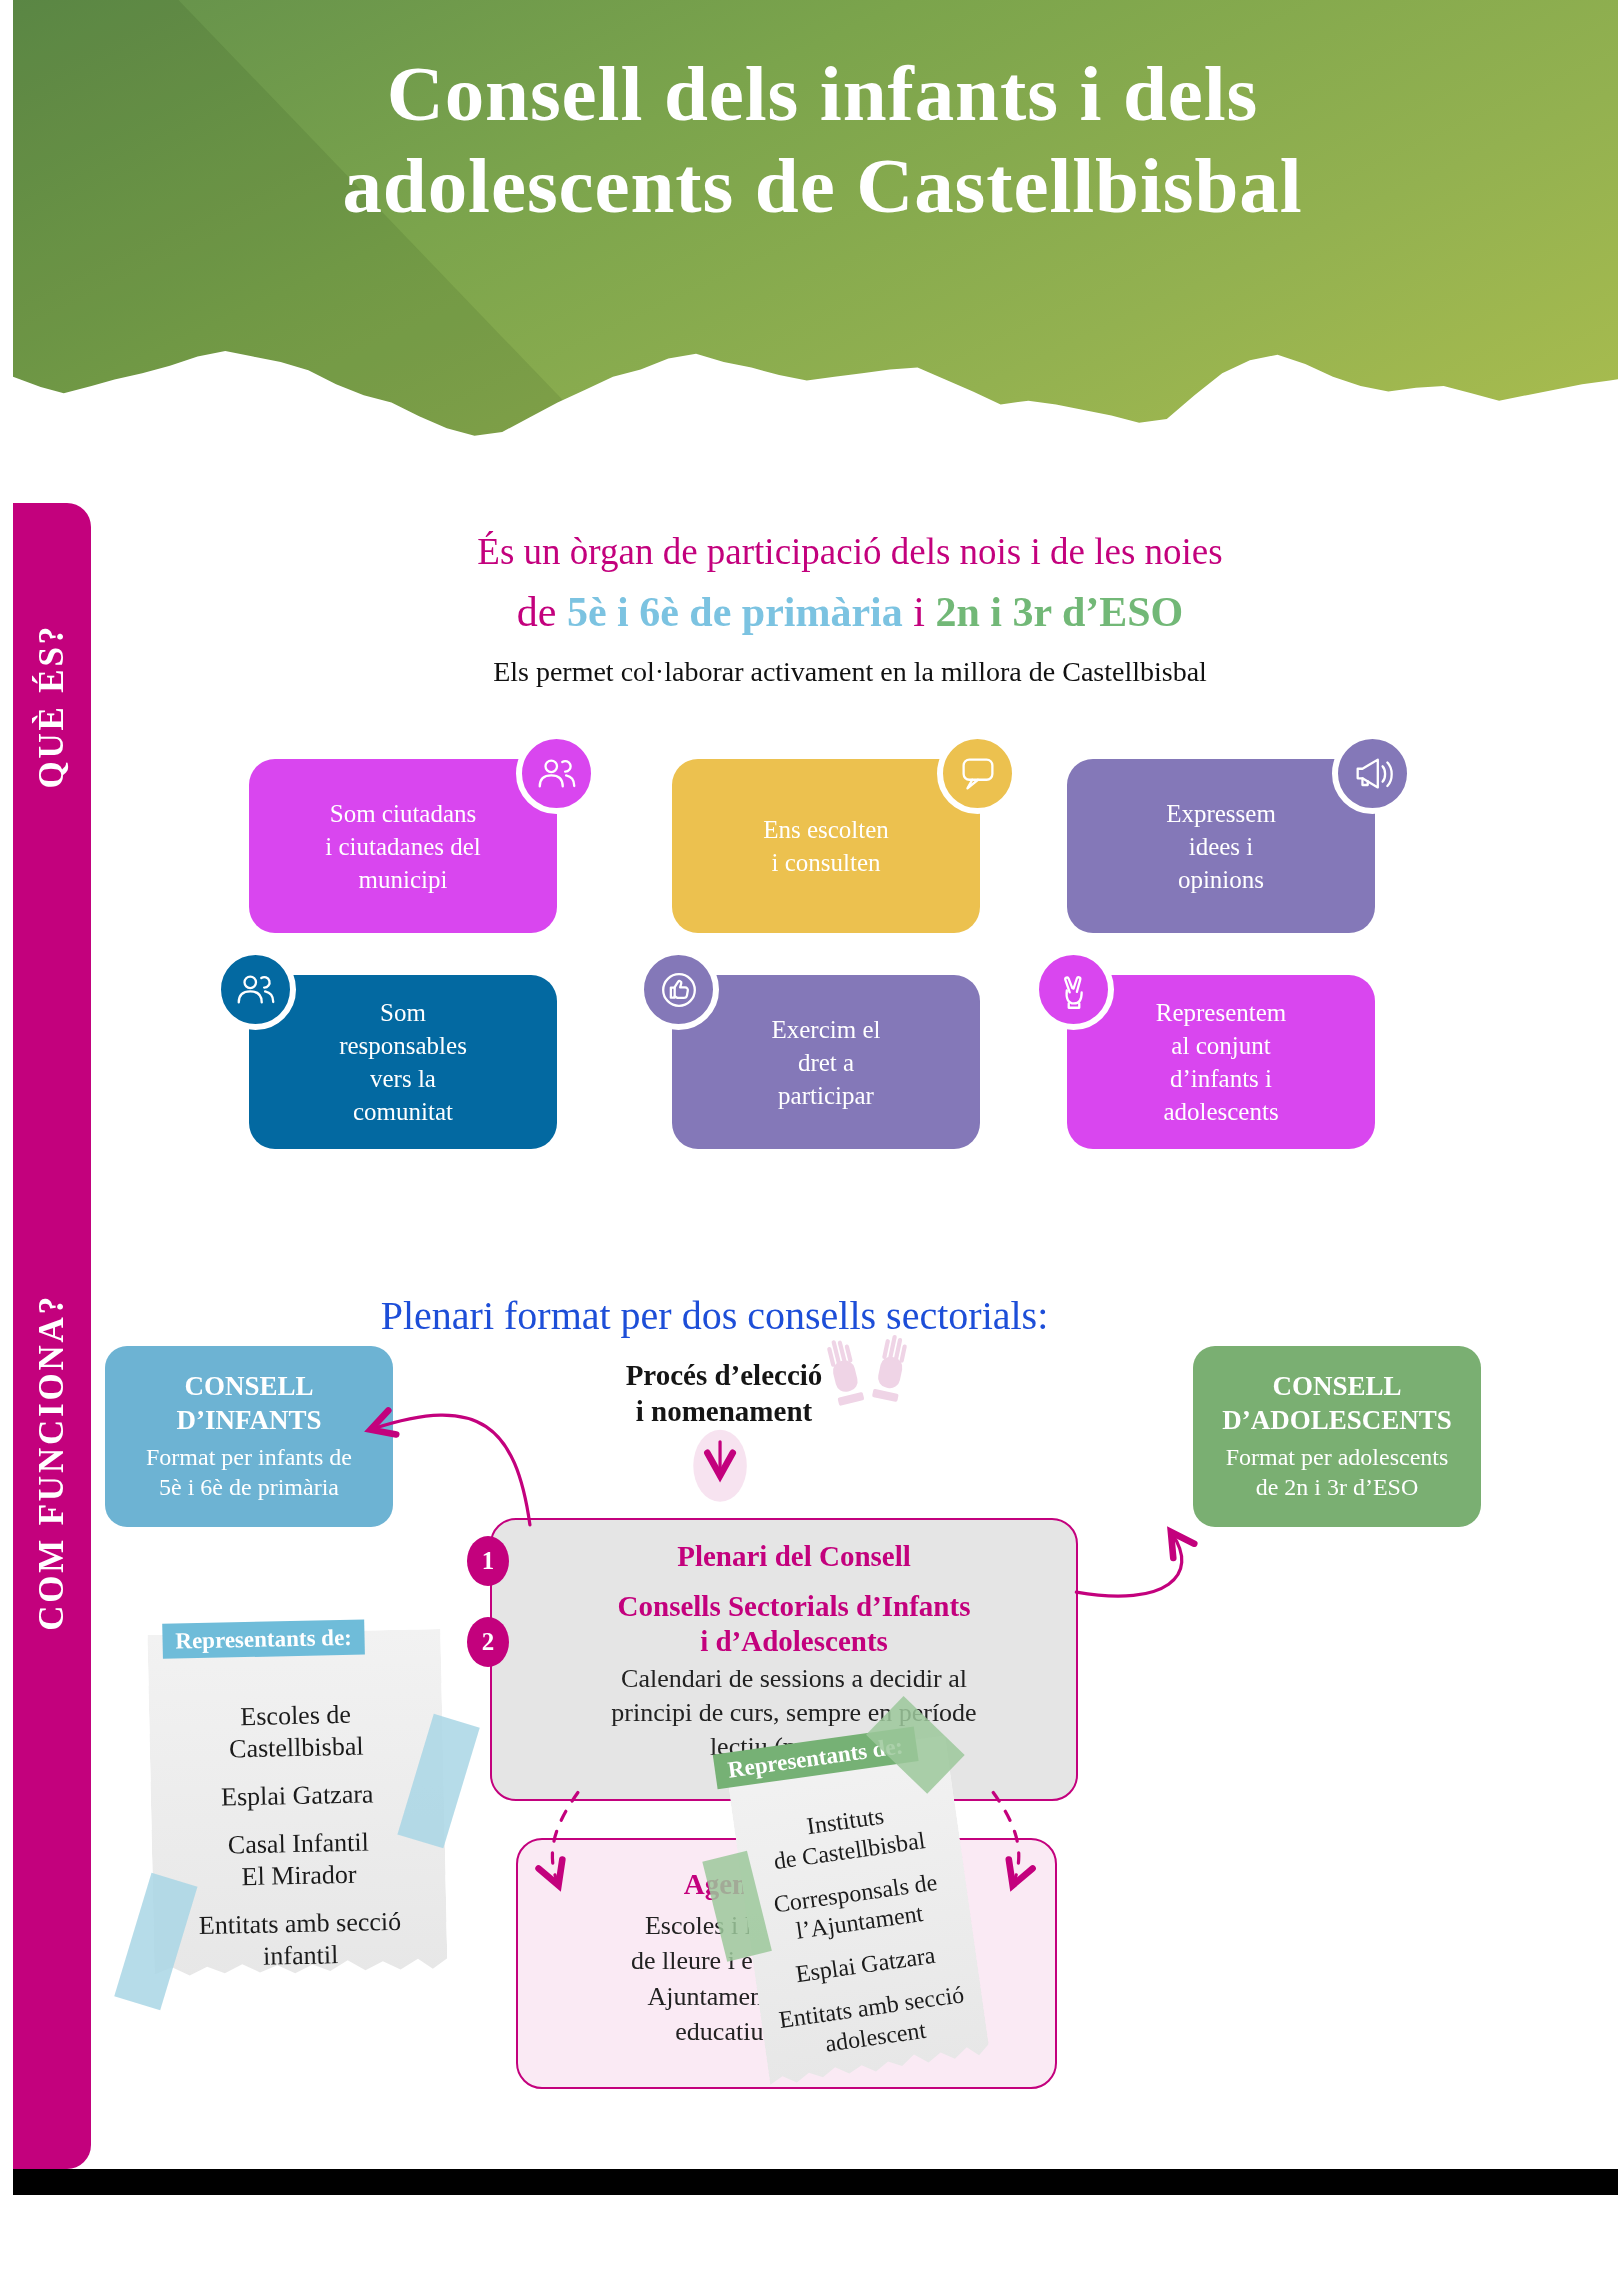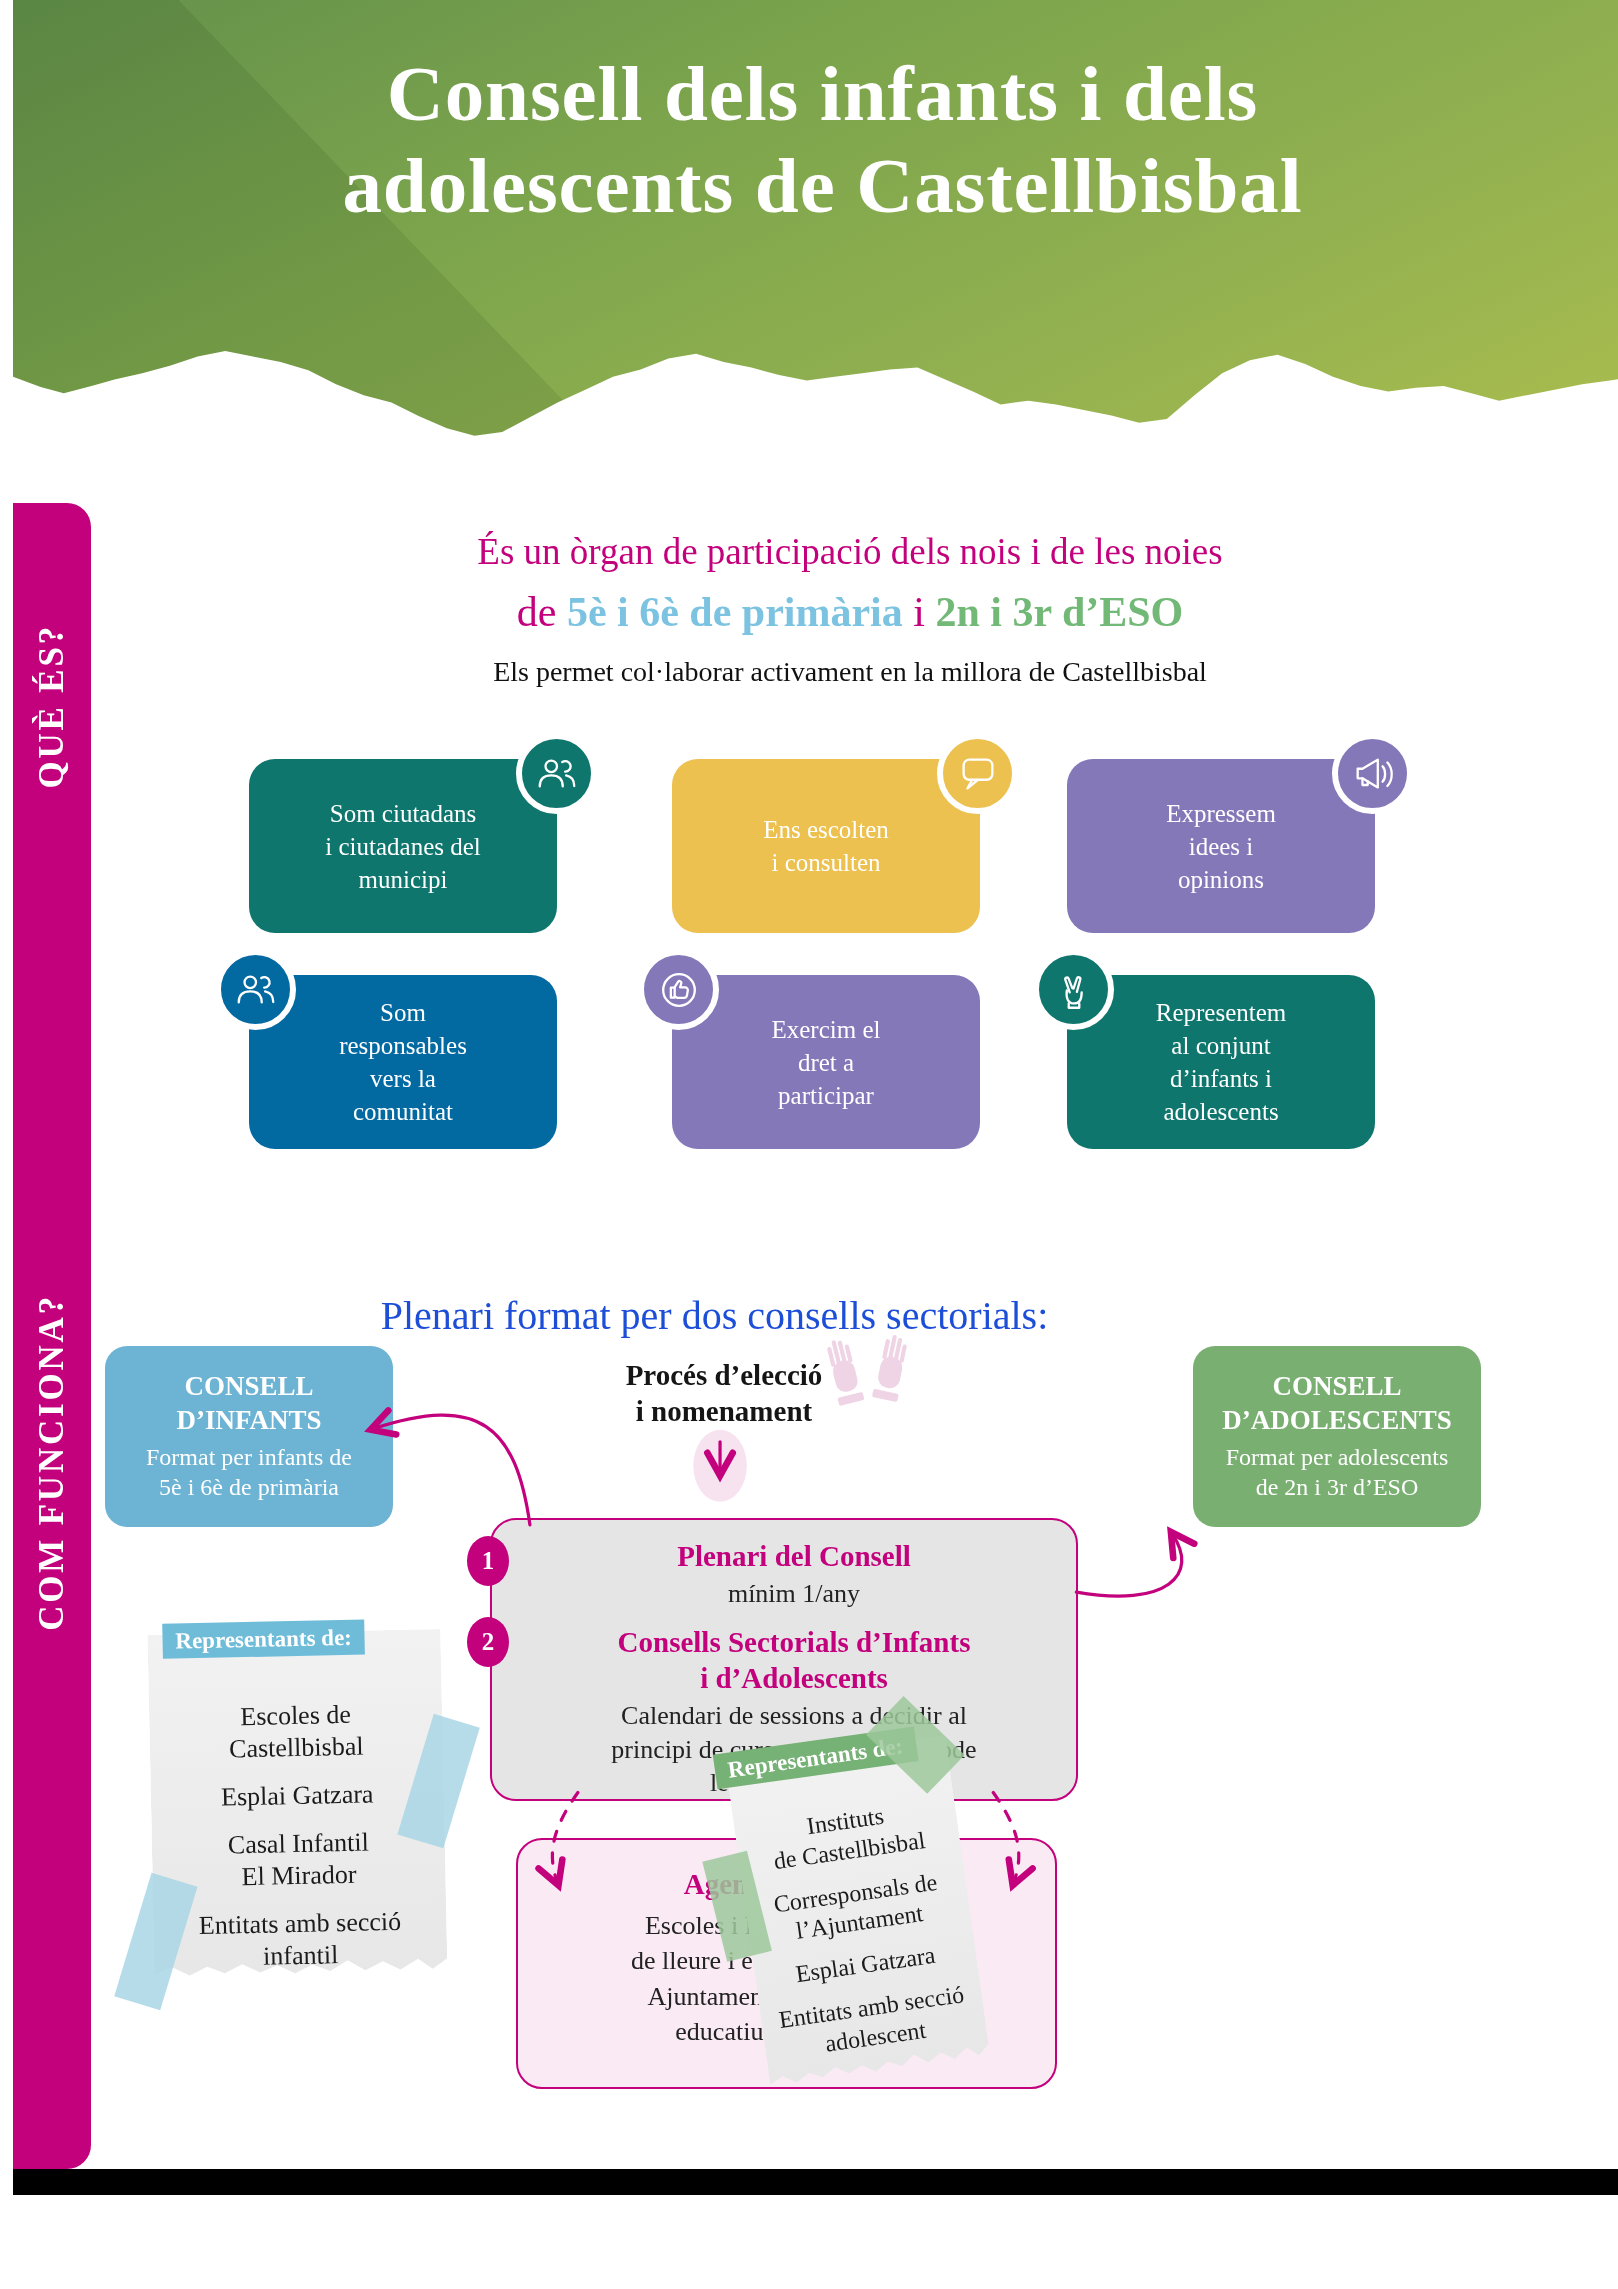--- a/index.html
+++ b/index.html
@@ -27,21 +27,21 @@
   .intro .l1{font-size:37px;color:#c3017d;}
   .intro .l2{font-size:42px;color:#c3017d;margin-top:14.8px;}
   .hl-blue{color:#7cc3e1;font-weight:bold;}
   .hl-green{color:#72b877;font-weight:bold;}
   .intro .sub{font-size:28px;color:#111;margin-top:20px;}
 
   
   .bbox{position:absolute;width:308px;height:174px;border-radius:26px;display:flex;
         align-items:center;justify-content:center;color:#fff;text-align:center;
         font-size:25px;line-height:1.32;white-space:pre-line;padding:0 9.2px;box-sizing:border-box;}
-  .c-pink{background:#0f766e;} .c-yellow{background:#ecc14f;}
+  .c-pink{background:#d946ef;} .c-yellow{background:#ecc14f;}
   .c-purple{background:#8478b8;} .c-orange{background:#0369a1;}
   .icircle{position:absolute;width:81px;height:81px;border-radius:50%;border:6.5px solid #fff;
         box-sizing:border-box;display:flex;align-items:center;justify-content:center;z-index:3;}
   .bicon{width:46px;height:46px;stroke:#fff;stroke-width:2.4;fill:none;
         stroke-linecap:round;stroke-linejoin:round;}
 
   
   .h2{position:absolute;left:0;width:1403px;top:1292px;text-align:center;
       color:#1d4ed8;font-size:40px;}
   .council{position:absolute;width:288px;height:181px;border-radius:22px;color:#fff;
@@ -229,21 +229,20 @@
         <rect x="68.8" y="8" width="4.6" height="26" rx="2.3"></rect>
         <rect x="75.2" y="14" width="4.6" height="20" rx="2.3"></rect>
         <rect x="54" y="68" width="28" height="9" rx="2"></rect>
       </g>
     </g>
   </svg>
 
   <div class="cbox">
     <div class="cbox-inner">
       <div class="step-t">Plenari del Consell</div>
-      <div class="step-d">mínim 1/any</div>
       <div class="step-t step2">Consells Sectorials d’Infants
 i d’Adolescents</div>
       <div class="step-d">Calendari de sessions a decidir al
 principi de curs, sempre en període
 lectiu (mensual)</div>
     </div>
   </div>
   <div class="numc" style="left:454px;top:1536px;">1</div>
   <div class="numc" style="left:454px;top:1617px;">2</div>
 

